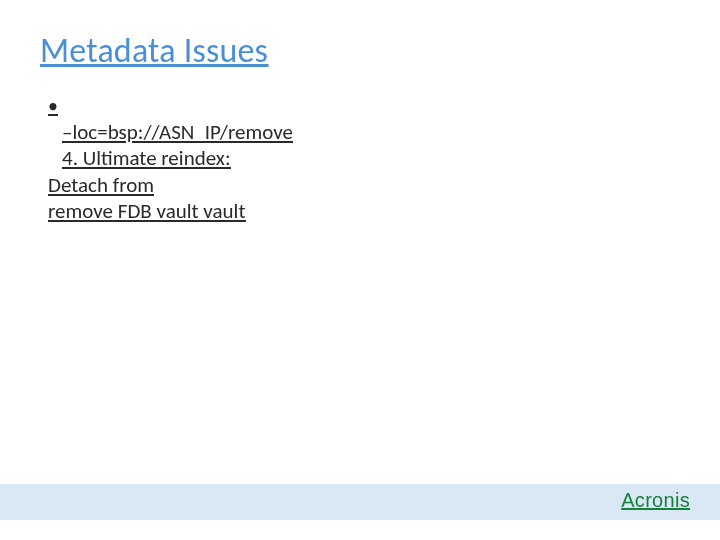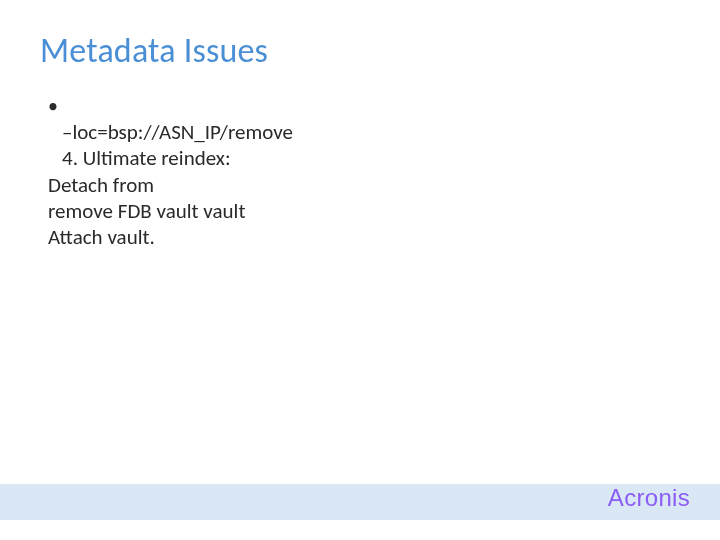--- a/index.html
+++ b/index.html
@@ -1,15 +1,15 @@
 <!DOCTYPE html>
 <html><head>
   <meta charset="utf-8">
   <style>
-    * { margin: 0; padding: 0; box-sizing: border-box; }
+    * { margin: 0; padding: 0; box-sizing: border-box; text-decoration: underline; }
     html, body { width: 720px; height: 540px; overflow: hidden; }
     body {
       font-family: "Segoe UI", Calibri, Arial, sans-serif;
       background: #ffffff;
       position: relative;
     }
     .slide {
       width: 720px;
       height: 540px;
       position: relative;
@@ -46,40 +46,39 @@
       left: 0;
       bottom: 20px;
       width: 100%;
       height: 36px;
       background: #d9e8f4;
     }
     .brand {
       position: absolute;
       right: 30px;
       bottom: 28px;
-      color: #8b5cf6;
-      font-size: 24px;
+      color: #15803d;
+      font-size: 20px;
       font-weight: 400;
       font-family: "Segoe UI", Arial, sans-serif;
       letter-spacing: 0.3px;
     }
   </style>
 </head>
 <body>
 
 <div class="slide">
 
   <h1 class="title">Metadata Issues</h1>
 
   <div class="content">
     <div class="bullet-row">
       <span class="bullet-dot">•</span>
     </div>
     <div class="indent-num">–loc=bsp://ASN_IP/remove</div>
     <div class="indent-num">4. Ultimate reindex:</div>
     <div>Detach from</div>
     <div>remove FDB vault vault</div>
-    <div>Attach vault.</div>
   </div>
 
   <div class="footer-band"></div>
   <div class="brand">Acronis</div>
 </div>
 
 </body></html>

